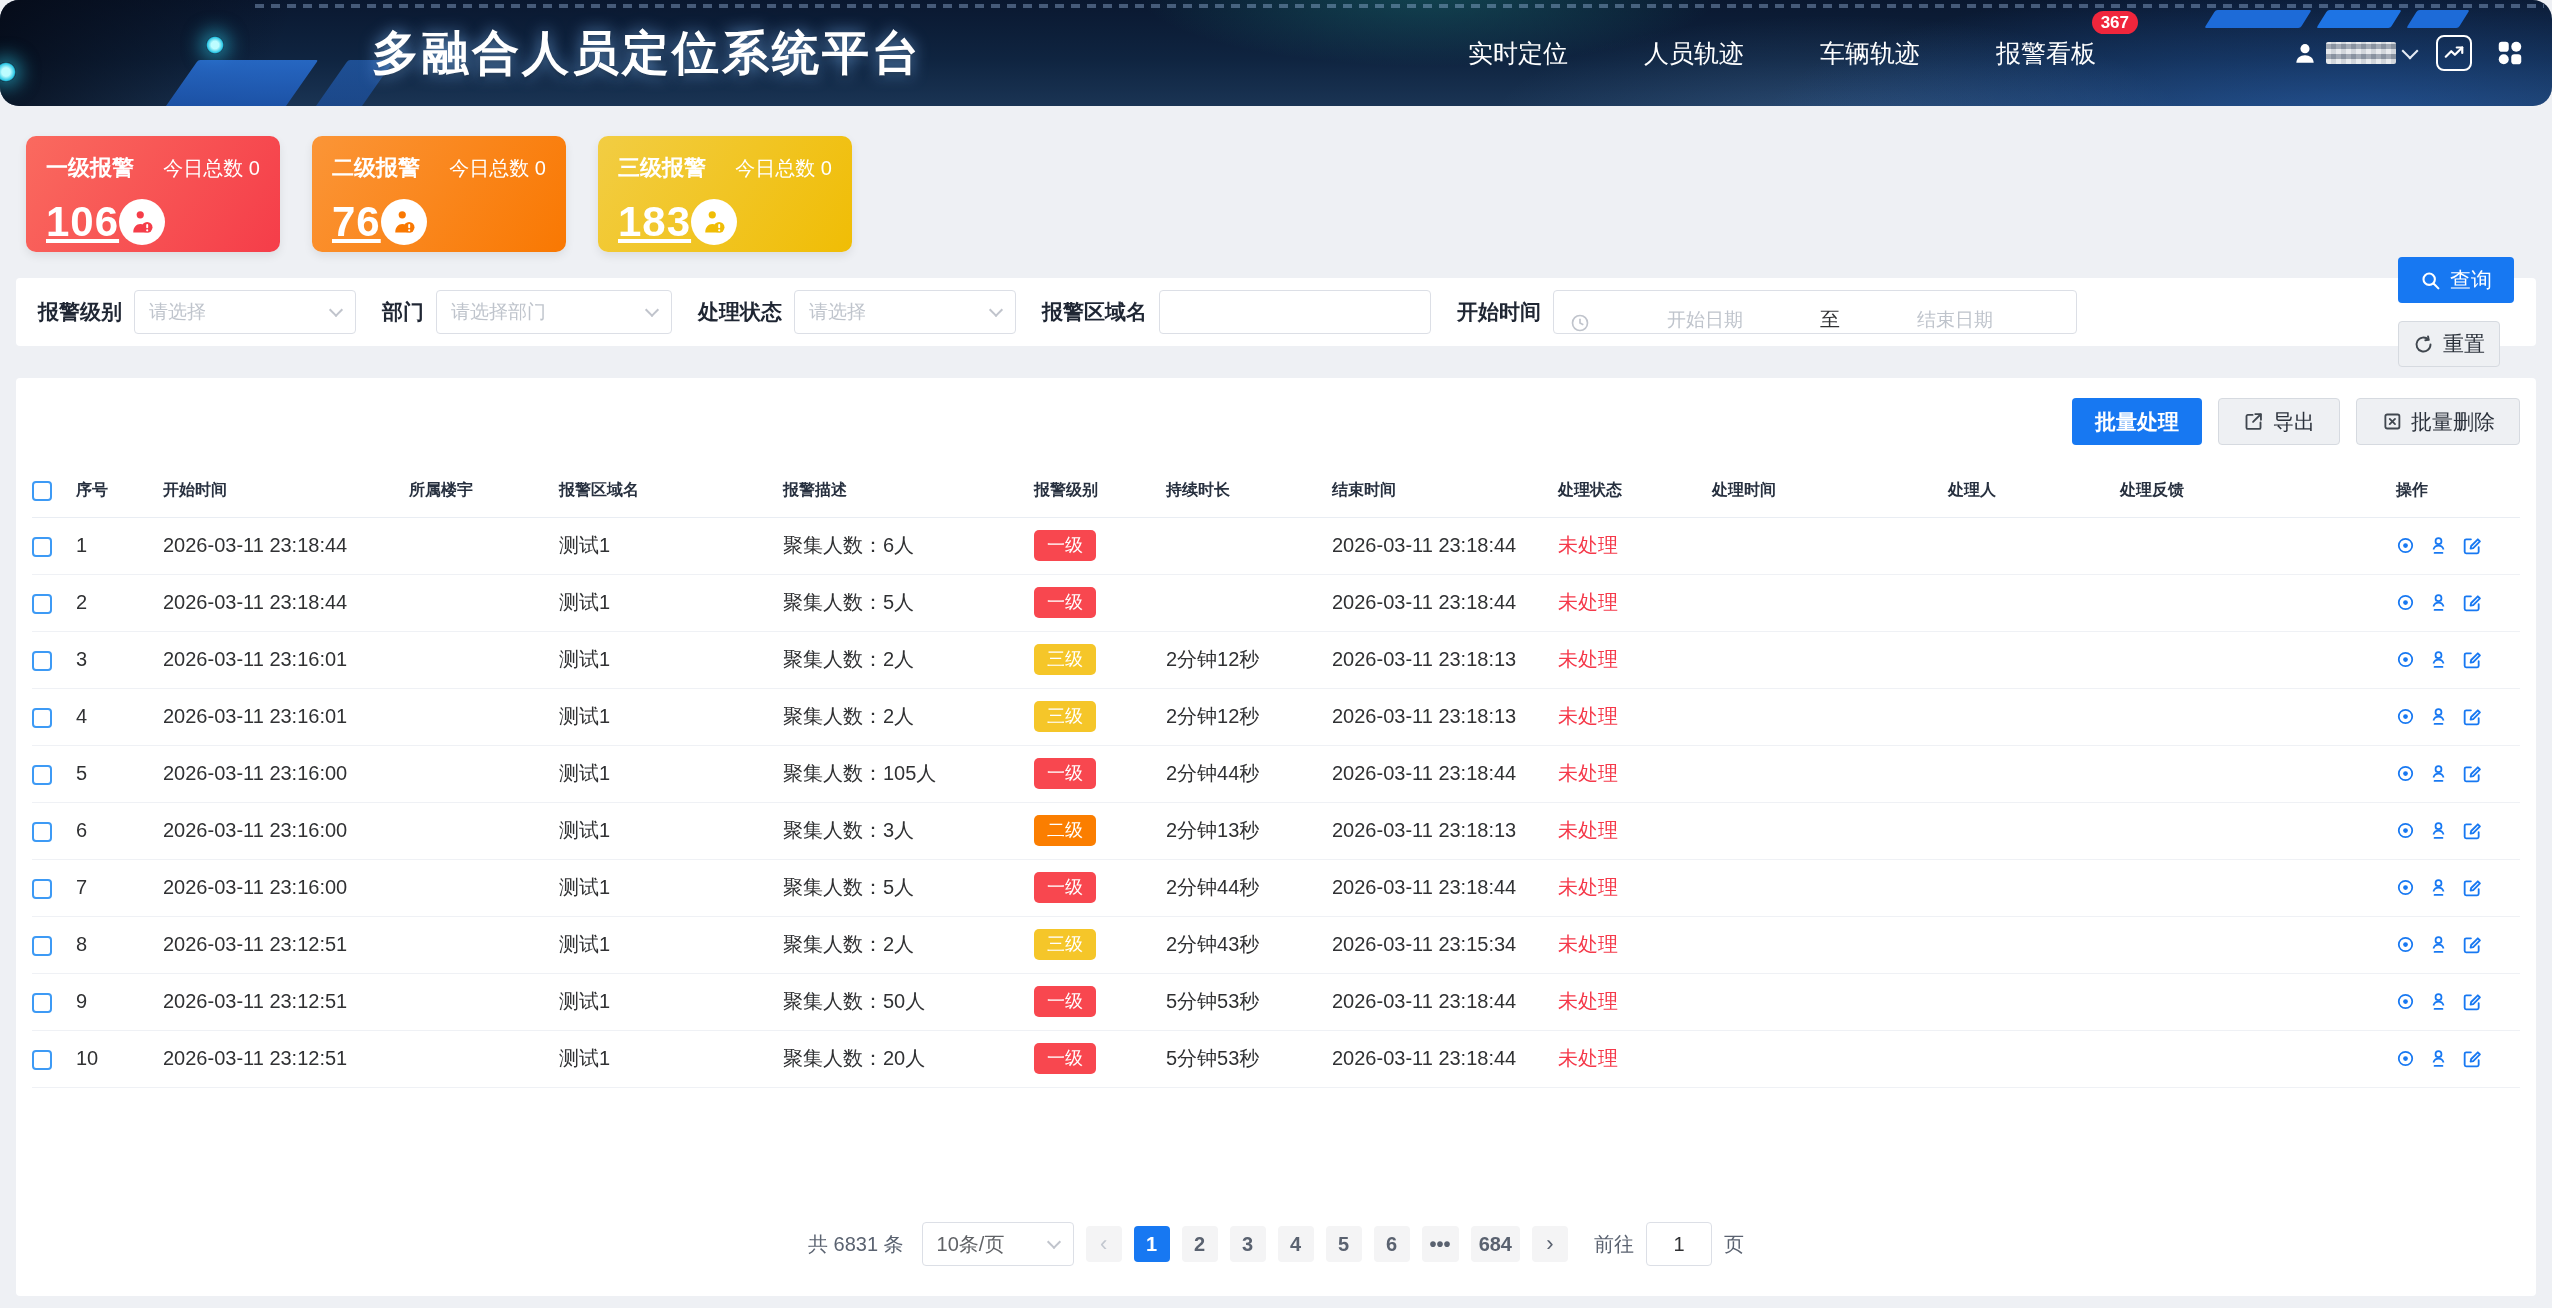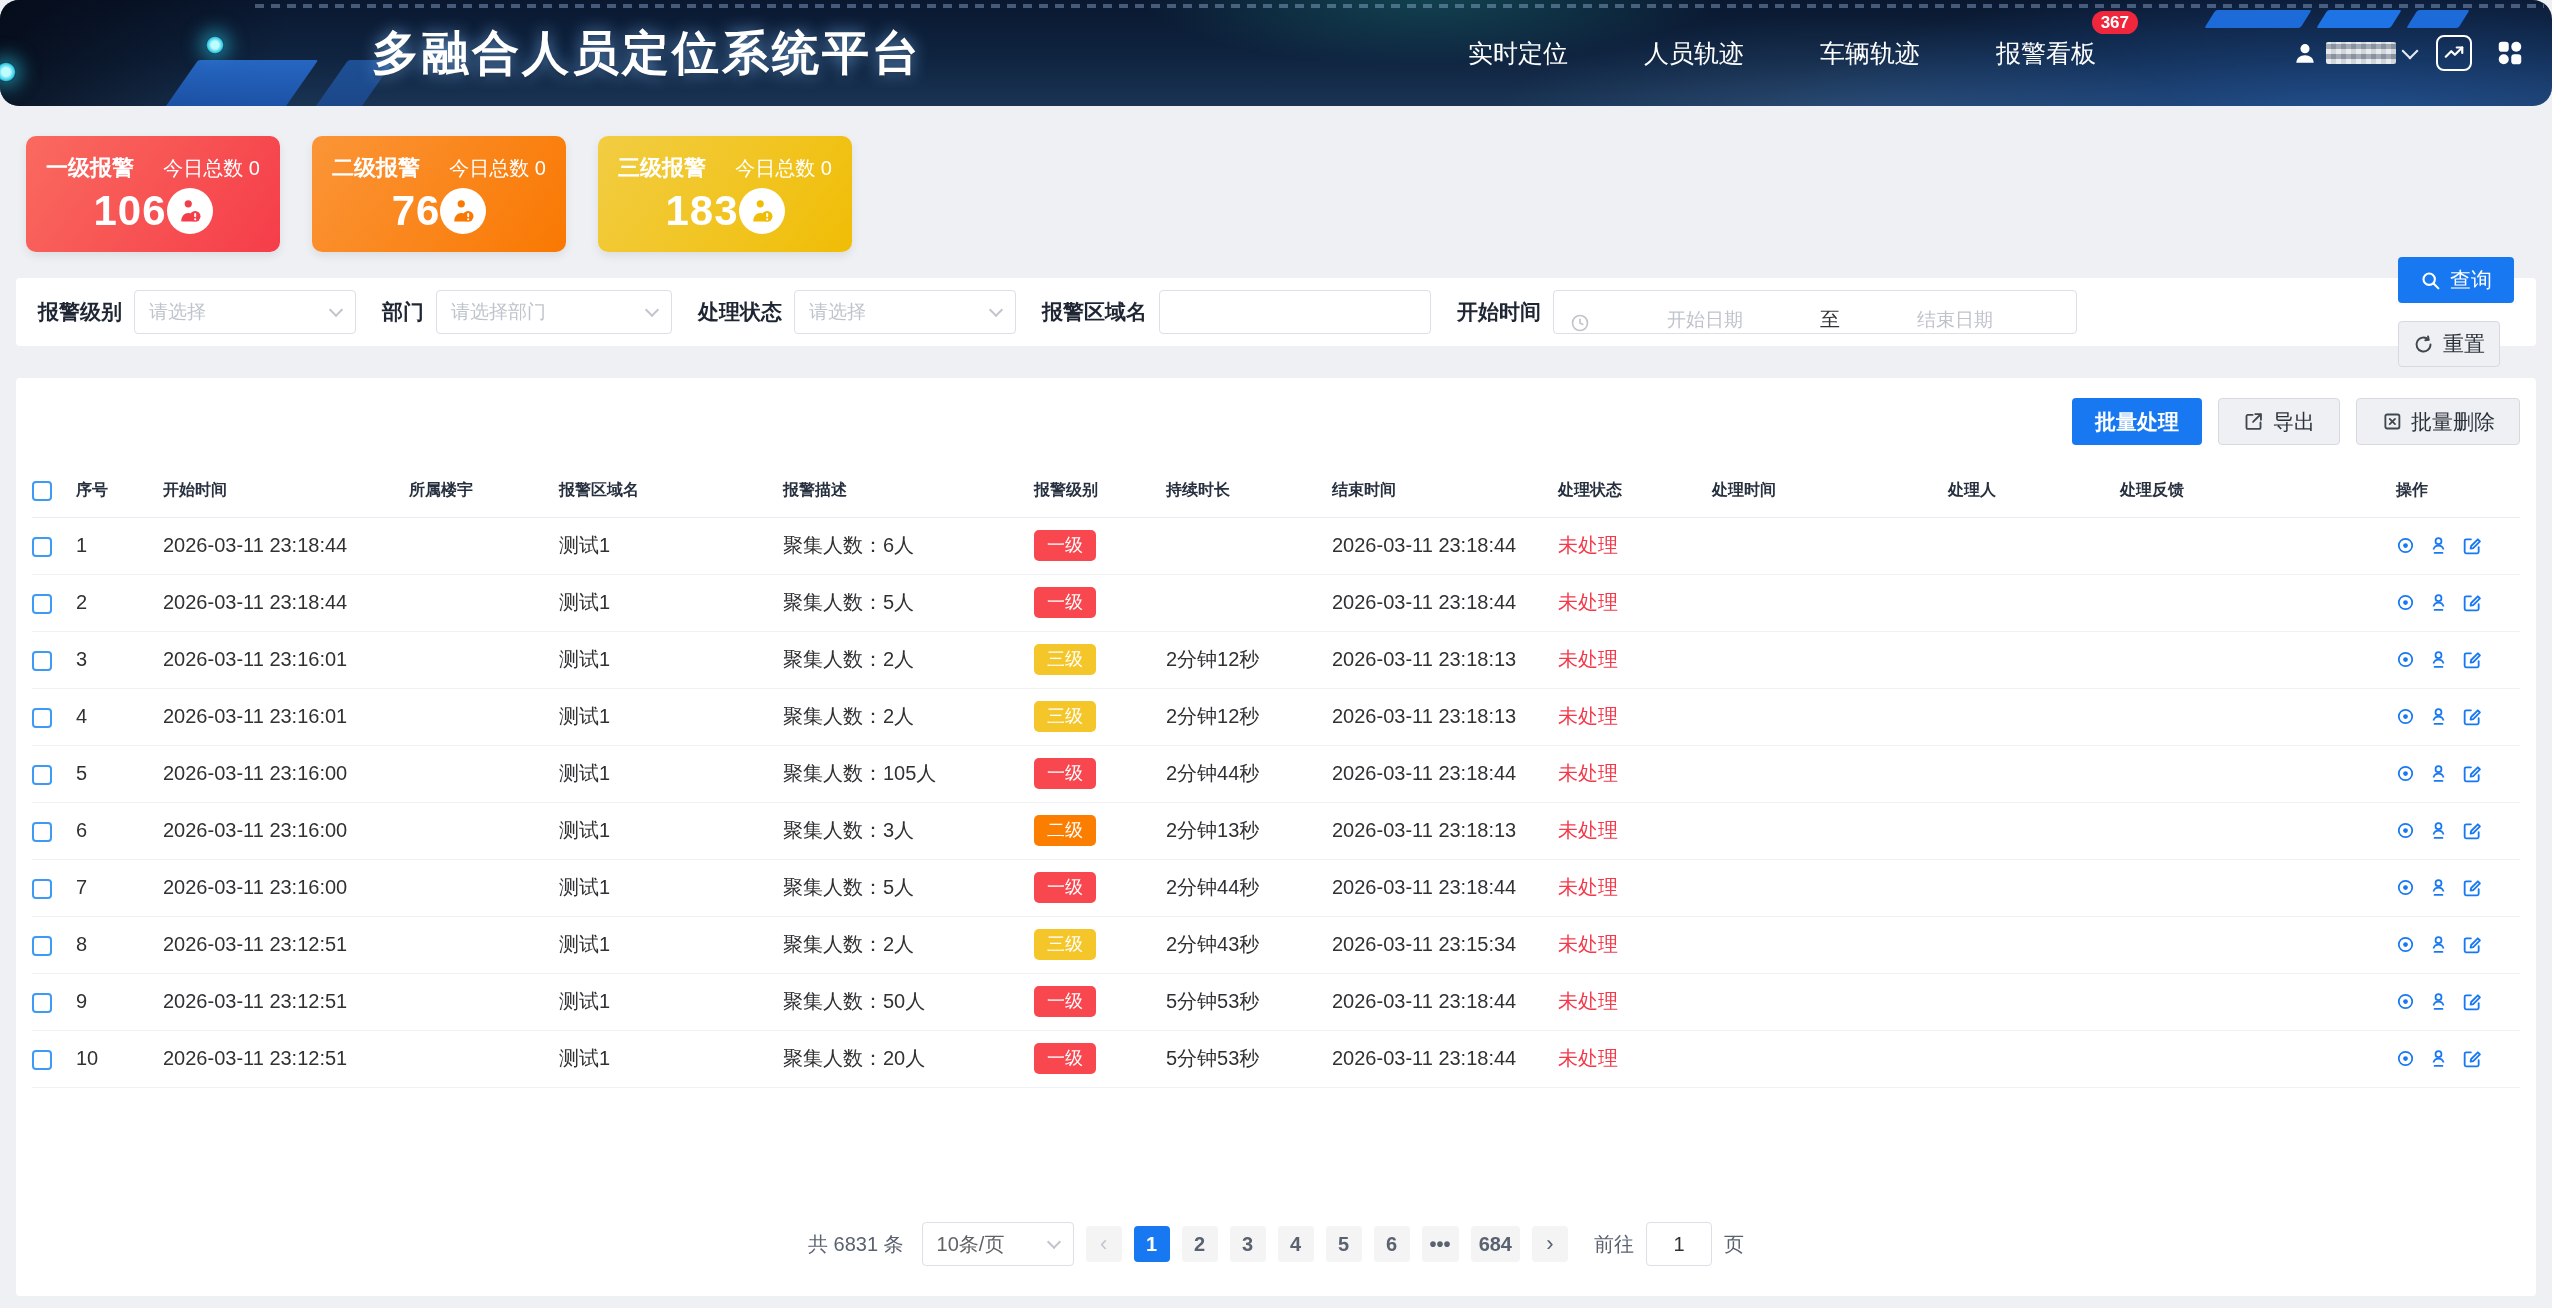--- a/index.html
+++ b/index.html
@@ -60,21 +60,21 @@
   .chev { width:12px; height:12px; border-right:2.5px solid #e6ecf5; border-bottom:2.5px solid #e6ecf5;
     transform:rotate(45deg); margin-top:-5px; }
 
   
   .cards-row { display:flex; gap:32px; margin:30px 0 0 26px; }
   .alarm-card { width:254px; height:116px; border-radius:10px; color:#fff; padding:17px 20px 14px;
     box-shadow:0 4px 10px rgba(0,0,0,.08); }
   .card-top { display:flex; justify-content:space-between; align-items:center; }
   .card-title { font-size:22px; font-weight:700; }
   .card-today { font-size:20px; }
-  .card-bottom { display:flex; justify-content:center; align-items:center; margin-top:4px; }
+  .card-bottom { display:flex; justify-content:flex-start; align-items:center; margin-top:15px;text-decoration:underline; }
   .card-count { font-size:42px; font-weight:700; letter-spacing:1px; }
   .card-icon { width:46px; height:46px; background:#fff; border-radius:50%;
     display:flex; align-items:center; justify-content:center; }
 
   
   .filter-panel { margin:26px 16px 0; background:#fff; border-radius:4px; height:68px;
     display:flex; align-items:center; padding:0 22px; gap:12px; }
   .f-label { font-size:21px; font-weight:700; color:#1f2633; white-space:nowrap; margin-left:14px; }
   .f-label:first-child { margin-left:0; }
   .select-box, .text-input, .range-input { height:44px; border:1px solid #dcdfe6; border-radius:4px;

